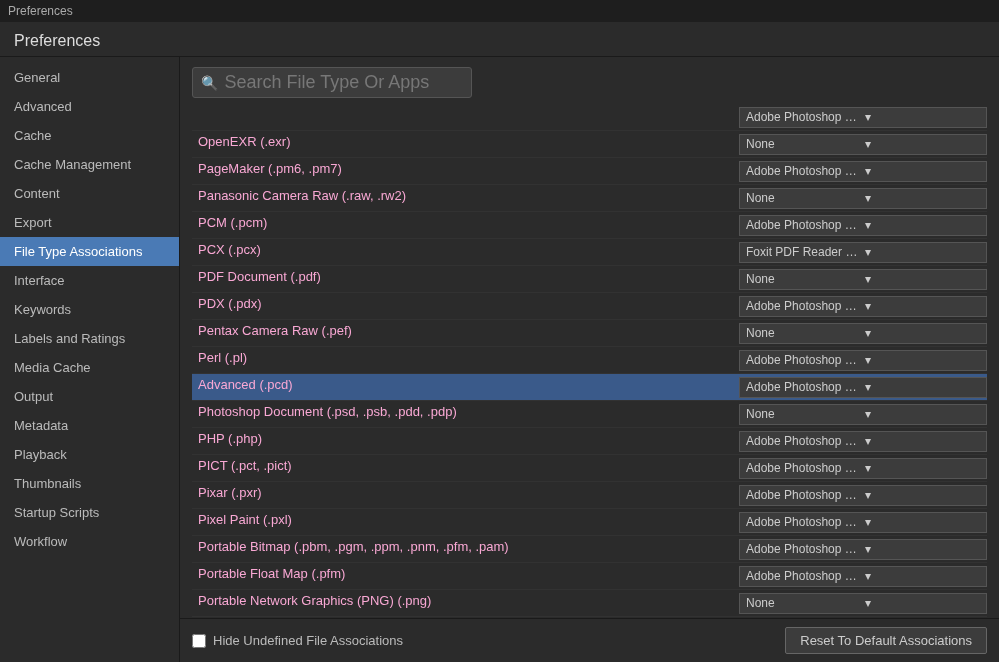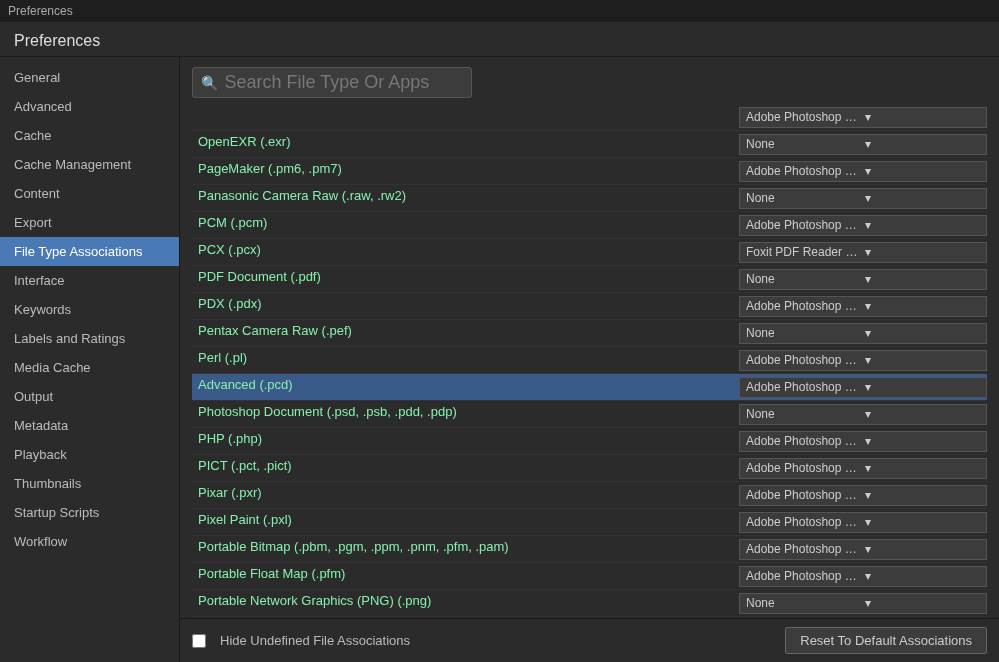--- a/index.html
+++ b/index.html
@@ -105,21 +105,21 @@
       align-items: center;
       height: 27px;
       border-bottom: 1px solid #323232;
     }
     .file-row.highlighted {
       background: #3a5a8a;
     }
     .file-name {
       flex: 1;
       padding-left: 6px;
-      color: #86efac;
+      color: #f9a8d4;
       font-size: 13px;
       white-space: nowrap;
       overflow: hidden;
       text-overflow: ellipsis;
       margin-top: 48px;
     }
     .file-app-select {
       display: flex;
       align-items: center;
       background: #3c3c3c;
@@ -147,21 +147,21 @@
     .bottom-bar {
       display: flex;
       align-items: center;
       padding: 8px 12px;
       border-top: 1px solid #1a1a1a;
       background: #2b2b2b;
     }
     .checkbox-wrap {
       display: flex;
       align-items: center;
-      gap: 14px;
+      gap: 7px;
       color: #bbb;
       font-size: 13px;
     }
     .checkbox-wrap input[type="checkbox"] {
       accent-color: #4a7ab5;
       width: 14px;
       height: 14px;
     }
     .spacer { flex: 1; }
     .reset-btn {

